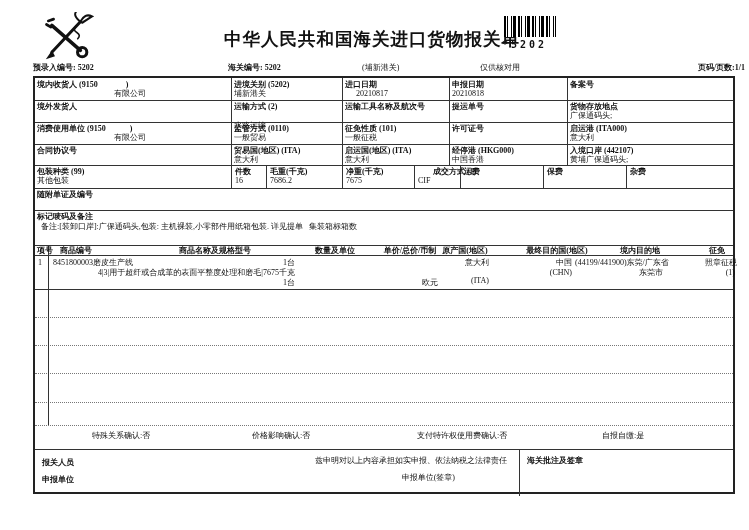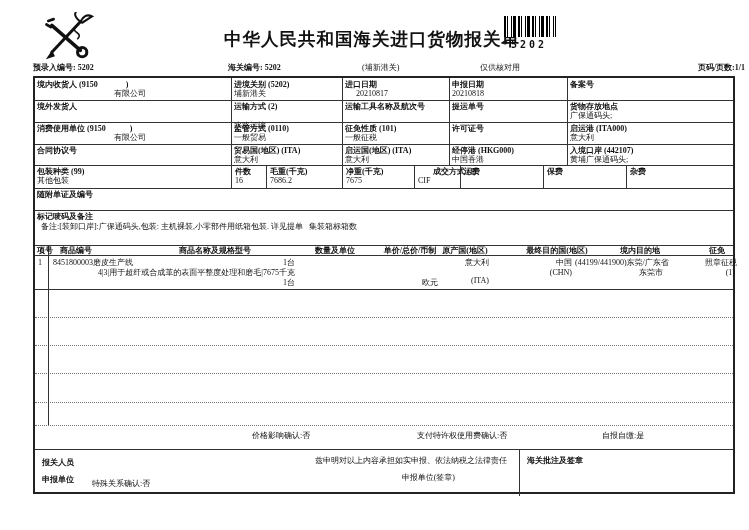--- a/index.html
+++ b/index.html
@@ -163,21 +163,21 @@
     <div class="t r" style="left:622px;top:180px;width:80px;">照章征税</div>
     <div class="t" style="left:63px;top:190px;">4|3|用于超纤或合成革的表面平整度处理和磨毛|</div>
     <div class="t r" style="left:160px;top:190px;width:100px;">7675千克</div>
     <div class="t r" style="left:394px;top:190px;width:60px;margin-top:8px;">(ITA)</div>
     <div class="t r" style="left:457px;top:190px;width:80px;">(CHN)</div>
     <div class="t r" style="left:540px;top:190px;width:88px;">东莞市</div>
     <div class="t r" style="left:622px;top:190px;width:78px;">(1)</div>
     <div class="t r" style="left:160px;top:200px;width:100px;">1台</div>
     <div class="t r" style="left:343px;top:200px;width:60px;">欧元</div>
 
-    <div class="t" style="left:57px;top:353px;margin-top:48px;">特殊关系确认:否</div>
+    <div class="t" style="left:57px;top:353px;">特殊关系确认:否</div>
     <div class="t" style="left:217px;top:353px;text-align:right;">价格影响确认:否</div>
     <div class="t" style="left:382px;top:353px;">支付特许权使用费确认:否</div>
     <div class="t" style="left:567px;top:353px;">自报自缴:是</div>
 
     <div class="t b" style="left:7px;top:380px;">报关人员</div>
     <div class="t b" style="left:7px;top:397px;">申报单位</div>
 
 
     <div class="t r" style="left:212px;top:395px;width:208px;">申报单位(签章)</div>
     <div class="t r" style="left:212px;top:378px;width:260px;">兹申明对以上内容承担如实申报、依法纳税之法律责任</div>

